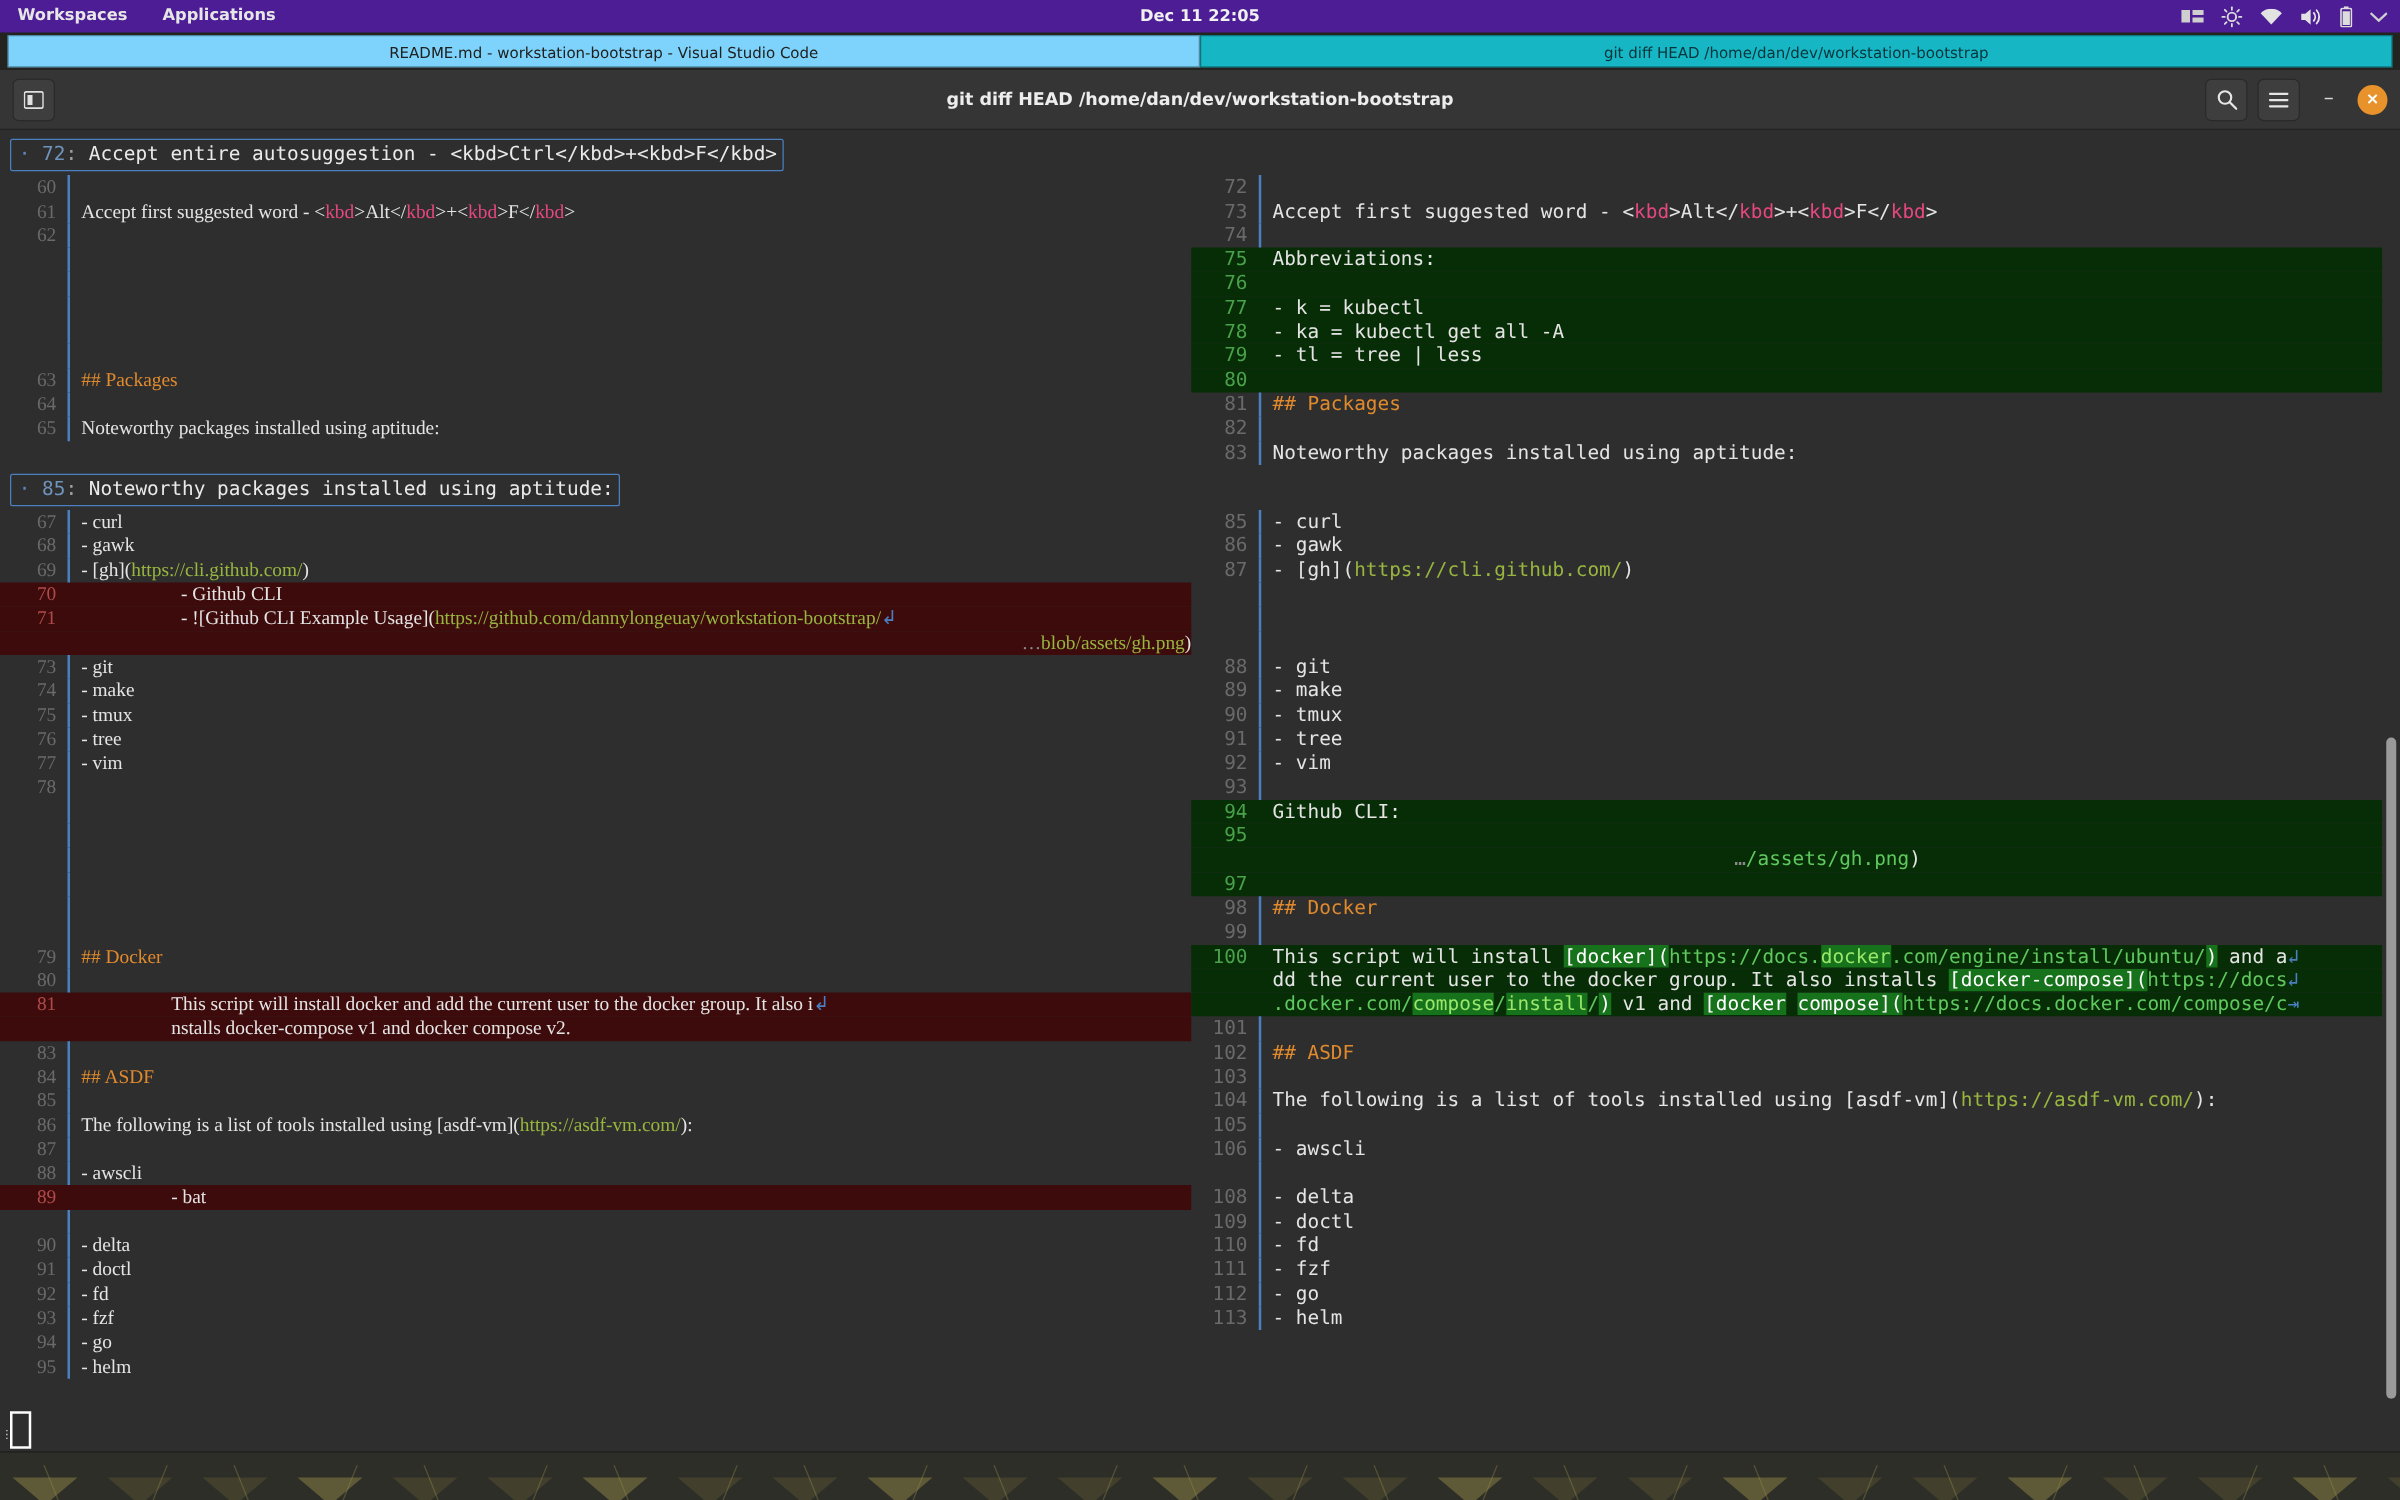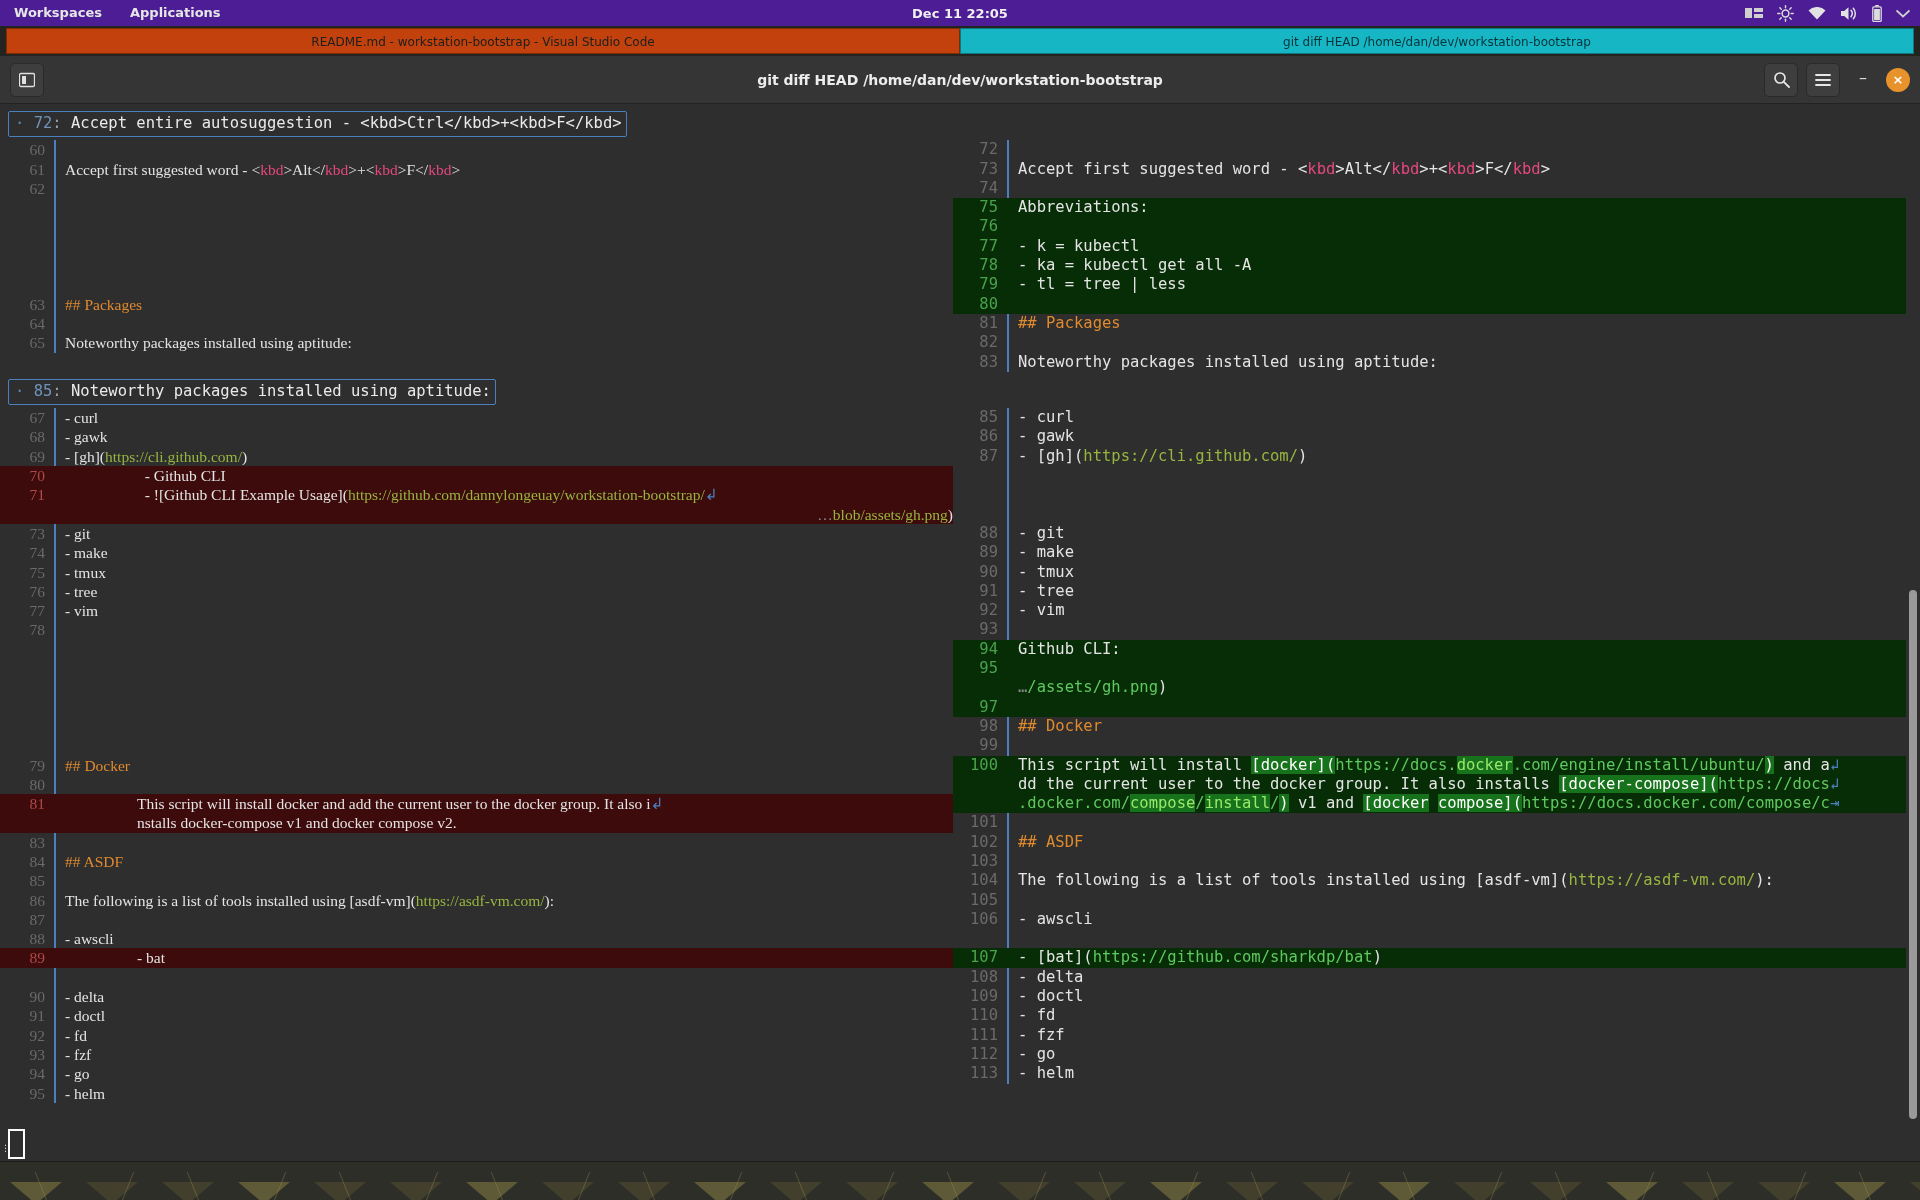--- a/index.html
+++ b/index.html
@@ -58,21 +58,21 @@
   #tasklist {
     position: absolute; top: 28px; left: 6px; right: 6px; height: 26px;
     display: flex; gap: 0; z-index: 40;
   }
   .task {
     flex: 1 1 0; height: 26px; line-height: 26px;
     text-align: center; font-size: 12px; color: #1c1c1c;
     overflow: hidden; white-space: nowrap; text-overflow: ellipsis;
     border: 1px solid rgba(0,0,0,0.35);
   }
-  .task.inactive { background: #c2410c; color: #20201f; }
+  .task.inactive { background: #7dd3fc; color: #20201f; }
   .task.active   { background: #17b6c4; color: #06343a; }
 
   
   #app-window {
     position: absolute; top: 56px; left: 0; right: 0; bottom: 38px;
     background: #2e2e2e;
     display: flex; flex-direction: column;
     z-index: 30;
     border-bottom: 1px solid #1b1b1b;
   }
@@ -408,35 +408,34 @@
             <div class="row"><div class="ln"></div><div class="bar"></div><div class="txt"></div></div>
             <div class="row"><div class="ln"></div><div class="bar"></div><div class="txt"></div></div>
             <div class="row"><div class="ln">88</div><div class="bar"></div><div class="txt"><span class="c-plain">- git</span></div></div>
             <div class="row"><div class="ln">89</div><div class="bar"></div><div class="txt"><span class="c-plain">- make</span></div></div>
             <div class="row"><div class="ln">90</div><div class="bar"></div><div class="txt"><span class="c-plain">- tmux</span></div></div>
             <div class="row"><div class="ln">91</div><div class="bar"></div><div class="txt"><span class="c-plain">- tree</span></div></div>
             <div class="row"><div class="ln">92</div><div class="bar"></div><div class="txt"><span class="c-plain">- vim</span></div></div>
             <div class="row"><div class="ln">93</div><div class="bar"></div><div class="txt"></div></div>
             <div class="row add"><div class="ln add">94</div><div class="bar"></div><div class="txt"><span class="c-plain">Github CLI:</span></div></div>
             <div class="row add"><div class="ln add">95</div><div class="bar"></div><div class="txt"></div></div>
-            <div class="row add"><div class="ln"></div><div class="bar"></div><div class="txt" style="text-align: left;"><span class="c-ell">…</span><span class="c-url-green">/assets/gh.png</span><span class="c-plain">)</span></div></div>
+            <div class="row add"><div class="ln"></div><div class="bar"></div><div class="txt" style="text-align: center;"><span class="c-ell">…</span><span class="c-url-green">/assets/gh.png</span><span class="c-plain">)</span></div></div>
             <div class="row add"><div class="ln add">97</div><div class="bar"></div><div class="txt"></div></div>
             <div class="row"><div class="ln">98</div><div class="bar"></div><div class="txt"><span class="c-head">## Docker</span></div></div>
             <div class="row"><div class="ln">99</div><div class="bar"></div><div class="txt"></div></div>
             <div class="row add"><div class="ln add">100</div><div class="bar"></div><div class="txt"><span class="c-plain">This script will install </span><span class="w-add">[docker](</span><span class="c-url-green">https://docs.</span><span class="w-add-u">docker</span><span class="c-url-green">.com/engine/install/ubuntu/</span><span class="w-add">)</span><span class="c-plain"> and a</span><span class="c-wrap">↲</span></div></div>
             <div class="row add"><div class="ln"></div><div class="bar"></div><div class="txt"><span class="c-plain">dd the current user to the docker group. It also installs </span><span class="w-add">[docker-compose](</span><span class="c-url-green">https://docs</span><span class="c-wrap">↲</span></div></div>
             <div class="row add"><div class="ln"></div><div class="bar"></div><div class="txt"><span class="c-url-green">.docker.com/</span><span class="w-add-u">compose</span><span class="c-url-green">/</span><span class="w-add-u">install</span><span class="c-url-green">/</span><span class="w-add">)</span><span class="c-plain"> v1 and </span><span class="w-add">[docker</span><span class="c-plain"> </span><span class="w-add">compose](</span><span class="c-url-green">https://docs.docker.com/compose/c</span><span class="c-wrap">⇥</span></div></div>
             <div class="row"><div class="ln">101</div><div class="bar"></div><div class="txt"></div></div>
             <div class="row"><div class="ln">102</div><div class="bar"></div><div class="txt"><span class="c-head">## ASDF</span></div></div>
             <div class="row"><div class="ln">103</div><div class="bar"></div><div class="txt"></div></div>
             <div class="row"><div class="ln">104</div><div class="bar"></div><div class="txt"><span class="c-plain">The following is a list of tools installed using [asdf-vm](</span><span class="c-url">https://asdf-vm.com/</span><span class="c-plain">):</span></div></div>
             <div class="row"><div class="ln">105</div><div class="bar"></div><div class="txt"></div></div>
             <div class="row"><div class="ln">106</div><div class="bar"></div><div class="txt"><span class="c-plain">- awscli</span></div></div>
             <div class="row"><div class="ln"></div><div class="bar"></div><div class="txt"></div></div>
-            <div class="row add"><div class="ln add">107</div><div class="bar"></div><div class="txt"><span class="c-plain">- [bat](</span><span class="c-url-green">https://github.com/sharkdp/bat</span><span class="c-plain">)</span></div></div>
             <div class="row"><div class="ln">108</div><div class="bar"></div><div class="txt"><span class="c-plain">- delta</span></div></div>
             <div class="row"><div class="ln">109</div><div class="bar"></div><div class="txt"><span class="c-plain">- doctl</span></div></div>
             <div class="row"><div class="ln">110</div><div class="bar"></div><div class="txt"><span class="c-plain">- fd</span></div></div>
             <div class="row"><div class="ln">111</div><div class="bar"></div><div class="txt"><span class="c-plain">- fzf</span></div></div>
             <div class="row"><div class="ln">112</div><div class="bar"></div><div class="txt"><span class="c-plain">- go</span></div></div>
             <div class="row"><div class="ln">113</div><div class="bar"></div><div class="txt"><span class="c-plain">- helm</span></div></div>
           </div>
         </div></div>
     <div id="vscroll">
       <div id="vthumb"></div>

